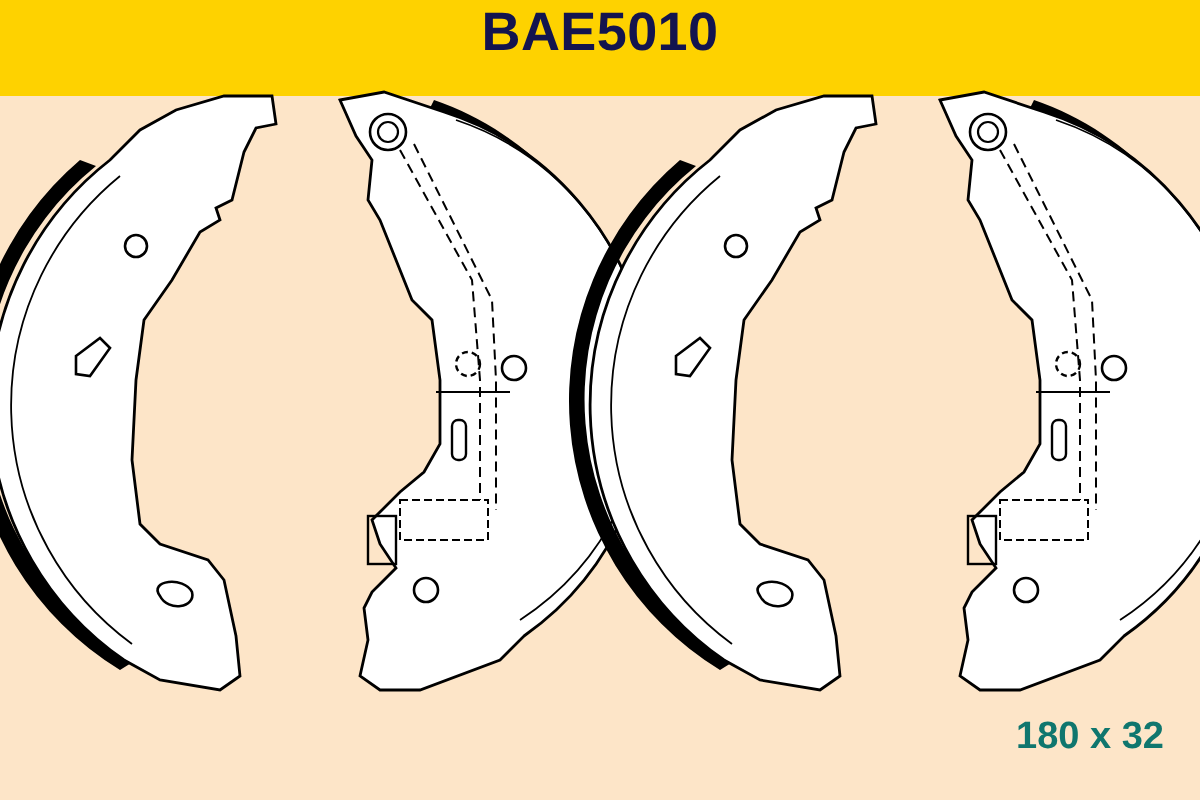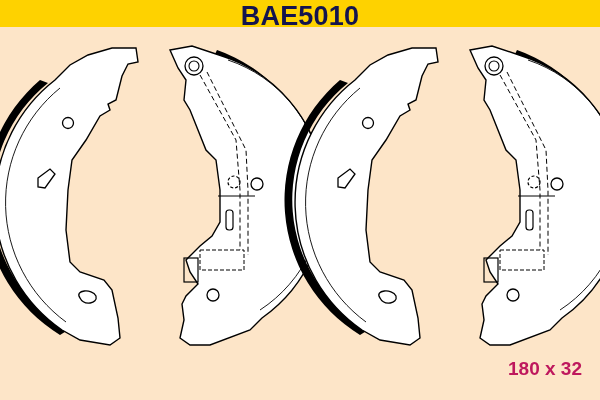--- a/index.html
+++ b/index.html
@@ -1,20 +1,20 @@
 <!DOCTYPE html>
 <html><head>
 <meta charset="utf-8">
 <style>
   html, body { margin:0; padding:0; }
   body { width:600px; height:400px; overflow:hidden; background:#fde5c8; font-family:"Liberation Sans", sans-serif; position:relative; }
-  .header { position:absolute; left:0; top:0; width:600px; height:27px; background:#fed200; text-align:center; }
+  .header { position:absolute; left:0; top:0; width:600px; height:48px; background:#fed200; text-align:center; }
   .title { font-weight:bold; font-size:27px; line-height:33px; color:#13144e; letter-spacing:0.2px; }
   .drawing { position:absolute; left:0; top:32px; width:600px; height:368px; }
-  .dims { position:absolute; right:18px; bottom:20px; font-weight:bold; font-size:19px; color:#be185d; }
+  .dims { position:absolute; right:18px; bottom:20px; font-weight:bold; font-size:19px; color:#0f766e; }
 </style>
 </head>
 <body>
 
 <div class="header">
   <span class="title">BAE5010</span>
 </div>
 
 <svg class="drawing" viewBox="0 32 600 368" xmlns="http://www.w3.org/2000/svg">
   <defs>

